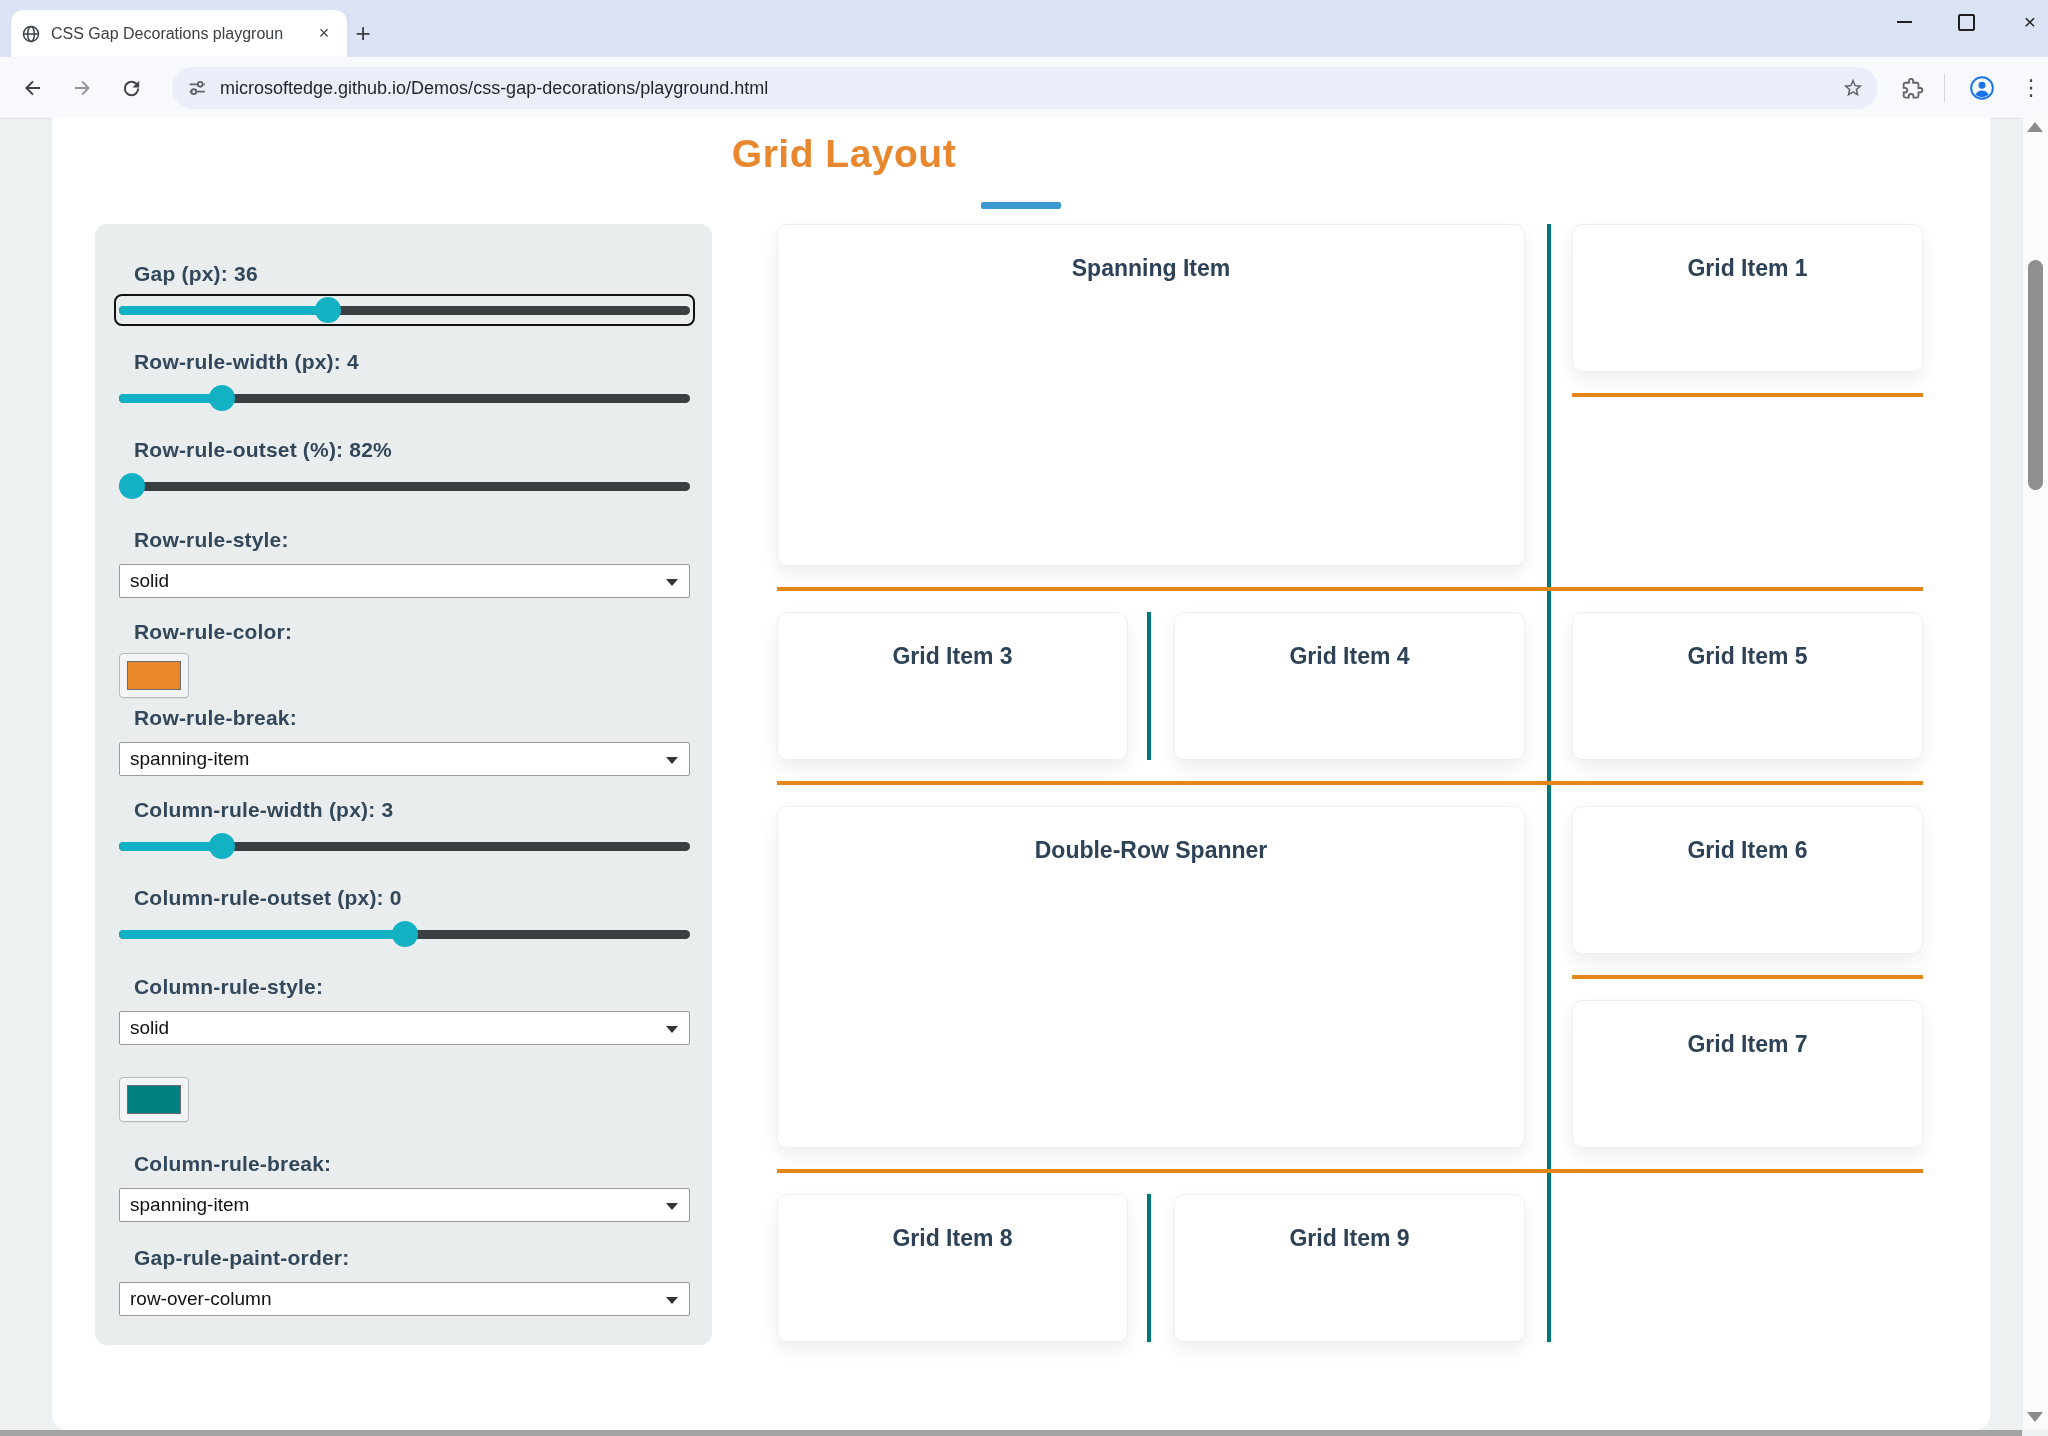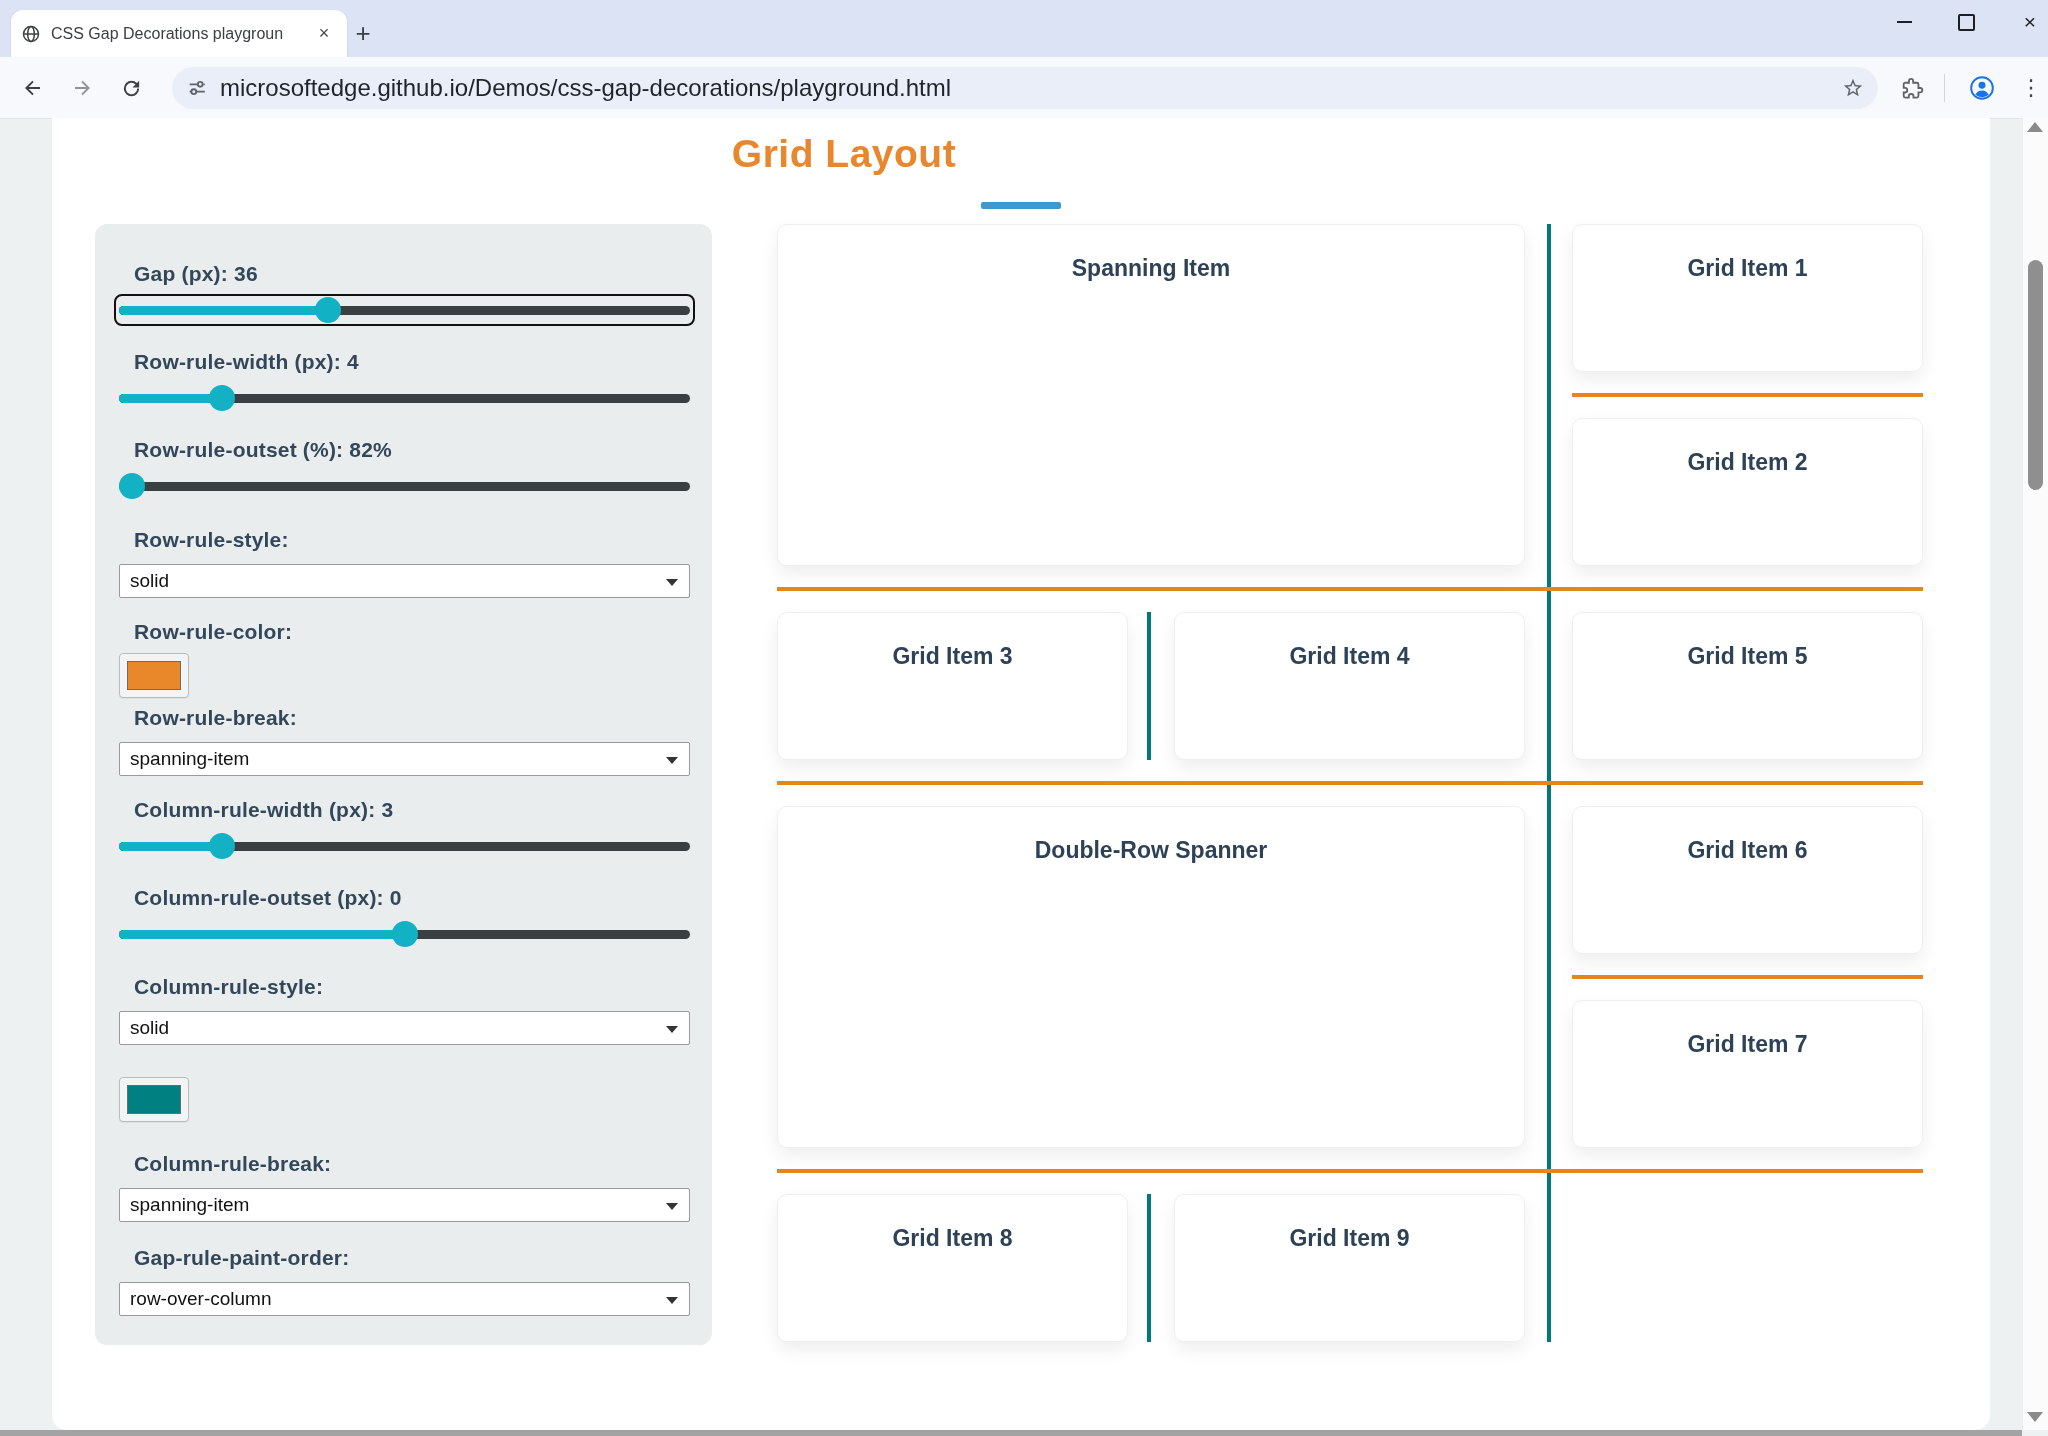--- a/index.html
+++ b/index.html
@@ -20,21 +20,21 @@
        display:flex;align-items:center;justify-content:center;}
   .wctl{top:0;height:44px;width:56px;display:flex;align-items:center;justify-content:center;color:#1f1f1f;}
   .wmin-bar{width:15px;border-top:2px solid #1f1f1f;}
   .wmax-box{width:13px;height:13px;border:2px solid #1f1f1f;border-radius:2px;}
   .wclose-x{font-size:21px;}
 
   .toolbar{left:0;top:57px;width:2048px;height:61px;background:#f8f9fd;border-bottom:1px solid #e0e3e8;}
   .navbtn{top:72px;width:32px;height:32px;display:flex;align-items:center;justify-content:center;}
   .omnibox{left:172px;top:67px;width:1706px;height:42px;border-radius:21px;background:#e9eef9;
        display:flex;align-items:center;padding:0 14px;box-sizing:border-box;}
-  .url{margin-left:12px;font-size:24px;color:#1f2428;flex:1;white-space:nowrap;overflow:hidden;}
+  .url{margin-left:12px;font-size:18px;color:#1f2428;flex:1;white-space:nowrap;overflow:hidden;}
   .tool-sep{left:1944px;top:74px;width:1px;height:28px;background:#d2d6dd;}
   .dots{font-size:22px;color:#42464b;}
 
   
   .main-white{left:52px;top:118px;width:1938px;height:1312px;background:#ffffff;
        border-radius:0 0 15px 15px;}
   .page-title{left:52px;top:132px;width:1584px;text-align:center;font-size:39px;
        font-weight:700;color:var(--title-orange);letter-spacing:.5px;}
   .title-underline{left:981px;top:202px;width:80px;height:7px;background:var(--underline-blue);border-radius:2px;}
 
@@ -264,21 +264,20 @@
   <div class="vrule" style="left:1547px;top:224px;height:1118px;"></div>
 
   <div class="hrule" style="left:1572px;top:393px;width:351px;"></div>
   <div class="hrule" style="left:777px;top:587px;width:1146px;"></div>
   <div class="hrule" style="left:777px;top:781px;width:1146px;"></div>
   <div class="hrule" style="left:1572px;top:975px;width:351px;"></div>
   <div class="hrule" style="left:777px;top:1169px;width:1146px;"></div>
 
   <div class="card" style="left:777px;top:224px;width:748px;height:342px;">Spanning Item</div>
   <div class="card" style="left:1572px;top:224px;width:351px;height:148px;">Grid Item 1</div>
-  <div class="card" style="left:1572px;top:418px;width:351px;height:148px;">Grid Item 2</div>
   <div class="card" style="left:777px;top:612px;width:351px;height:148px;">Grid Item 3</div>
   <div class="card" style="left:1174px;top:612px;width:351px;height:148px;">Grid Item 4</div>
   <div class="card" style="left:1572px;top:612px;width:351px;height:148px;">Grid Item 5</div>
   <div class="card" style="left:777px;top:806px;width:748px;height:342px;">Double-Row Spanner</div>
   <div class="card" style="left:1572px;top:806px;width:351px;height:148px;">Grid Item 6</div>
   <div class="card" style="left:1572px;top:1000px;width:351px;height:148px;">Grid Item 7</div>
   <div class="card" style="left:777px;top:1194px;width:351px;height:148px;">Grid Item 8</div>
   <div class="card" style="left:1174px;top:1194px;width:351px;height:148px;">Grid Item 9</div>
 
   <div class="abs vtrack"></div>

